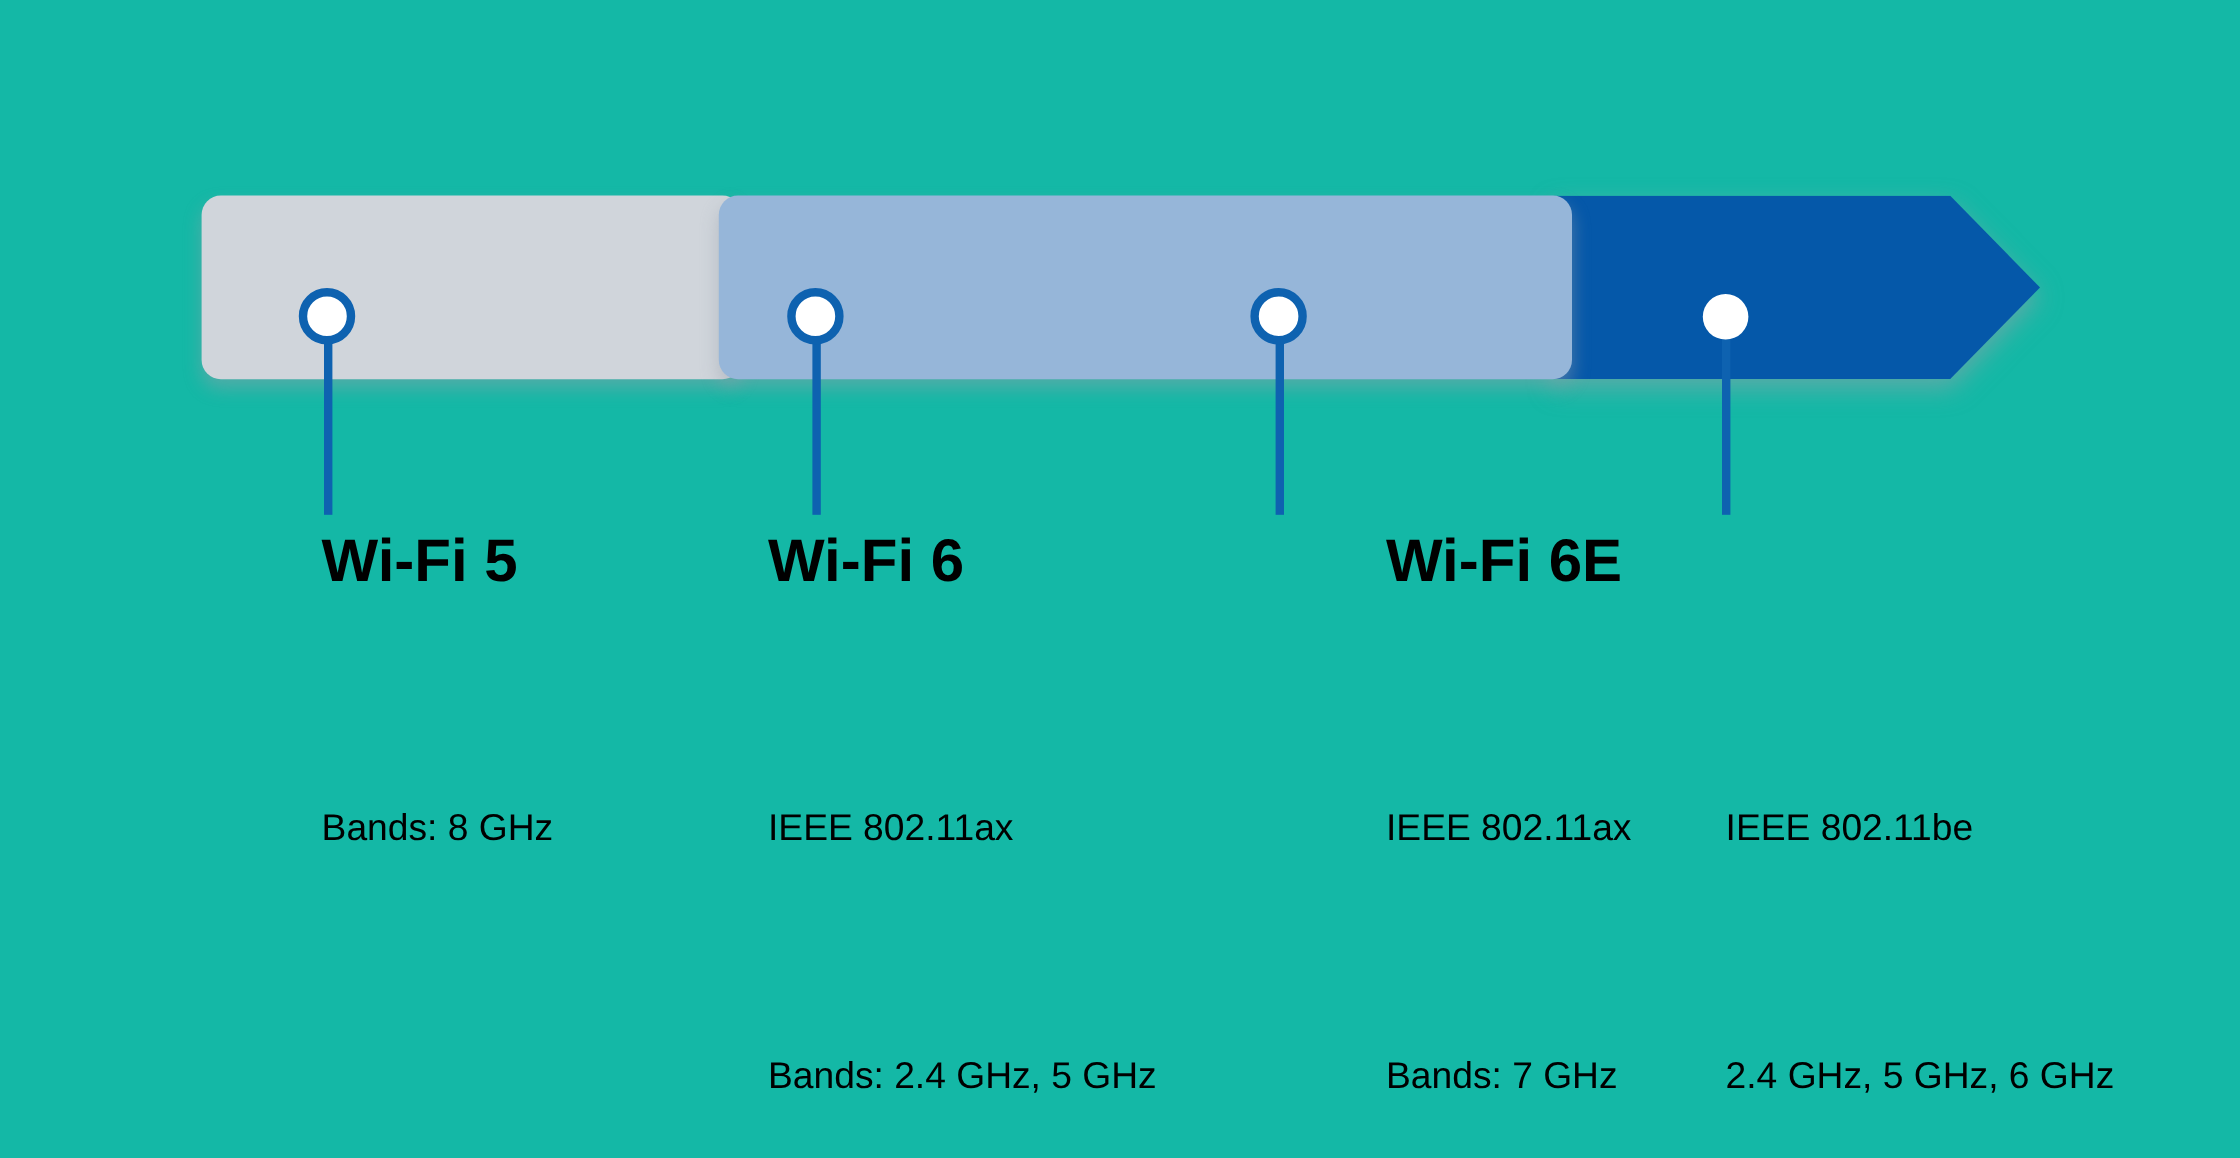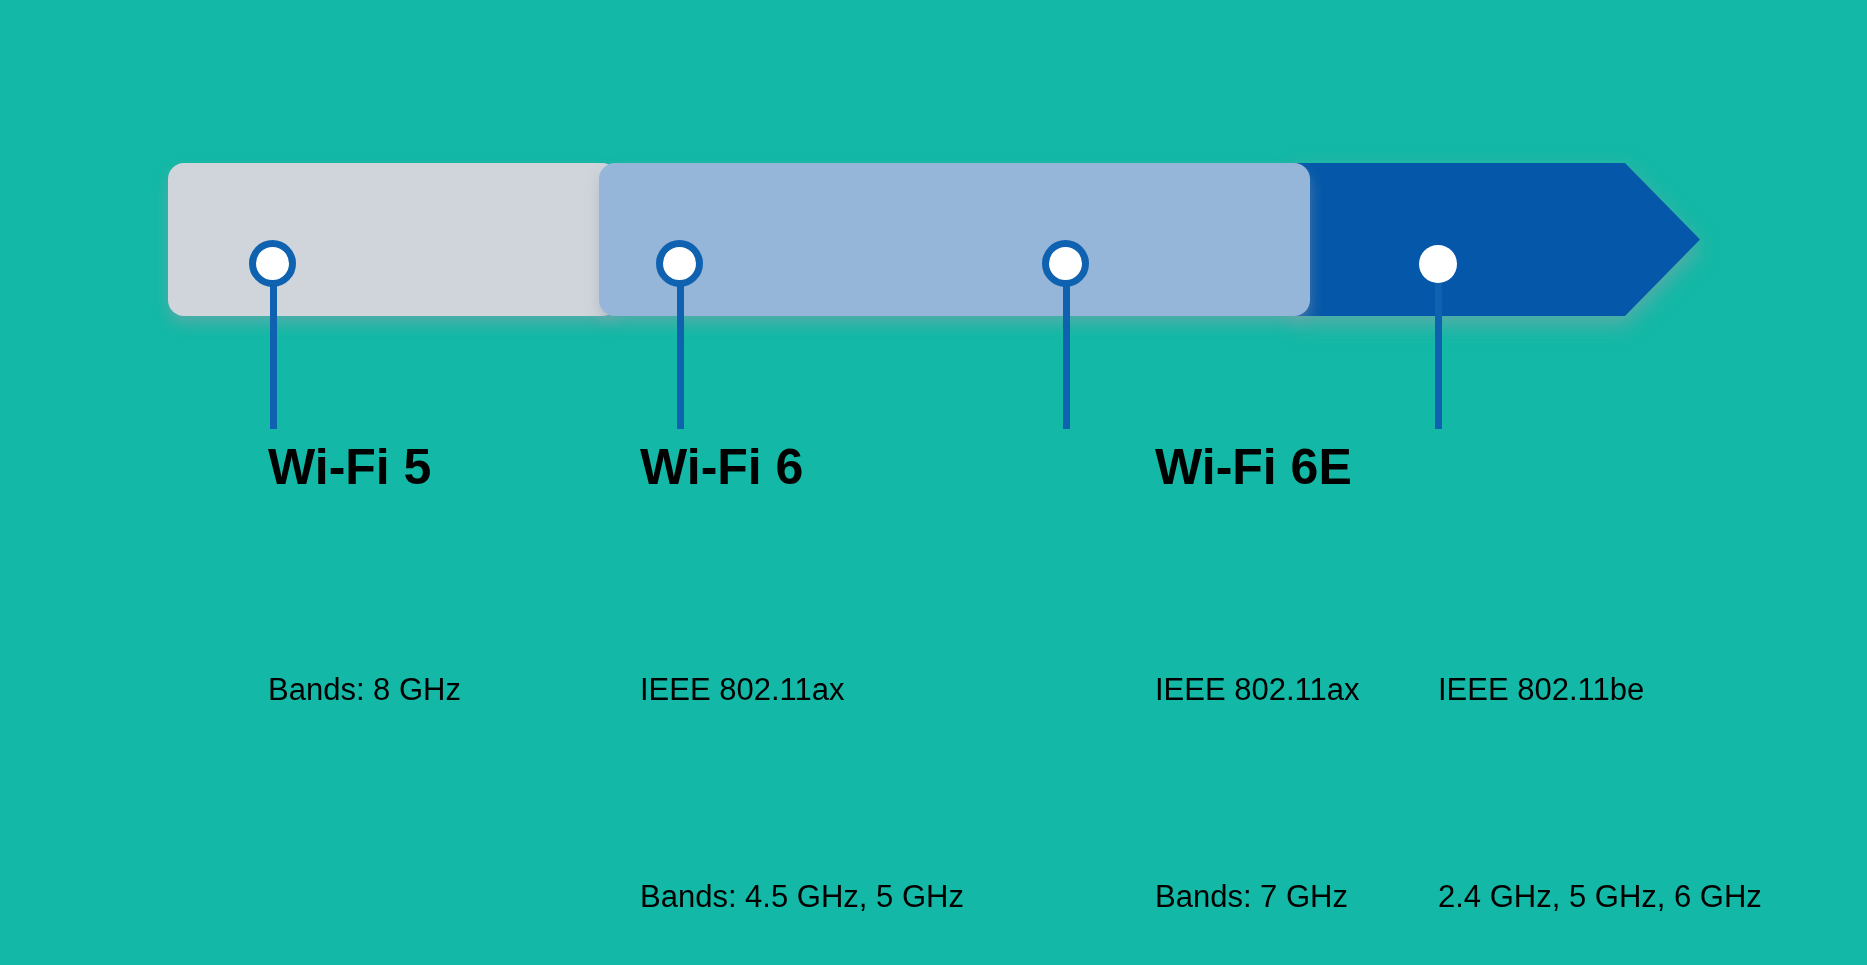--- a/index.html
+++ b/index.html
@@ -91,21 +91,21 @@
   <div class="stage-details t1">
     <div>Bands: 8 GHz</div>
     
     
     
   </div>
 
   <div class="stage-title t2">Wi-Fi 6</div>
   <div class="stage-details t2">
     <div>IEEE 802.11ax</div>
-    <div>Bands: 4.5 GHz, 5 GHz</div>
+    <div>Bands: 2.4 GHz, 5 GHz</div>
     
     
     
   </div>
 
   <div class="stage-title t3">Wi-Fi 6E</div>
   <div class="stage-details t3">
     <div>IEEE 802.11ax</div>
     <div>Bands: 7 GHz</div>
     

